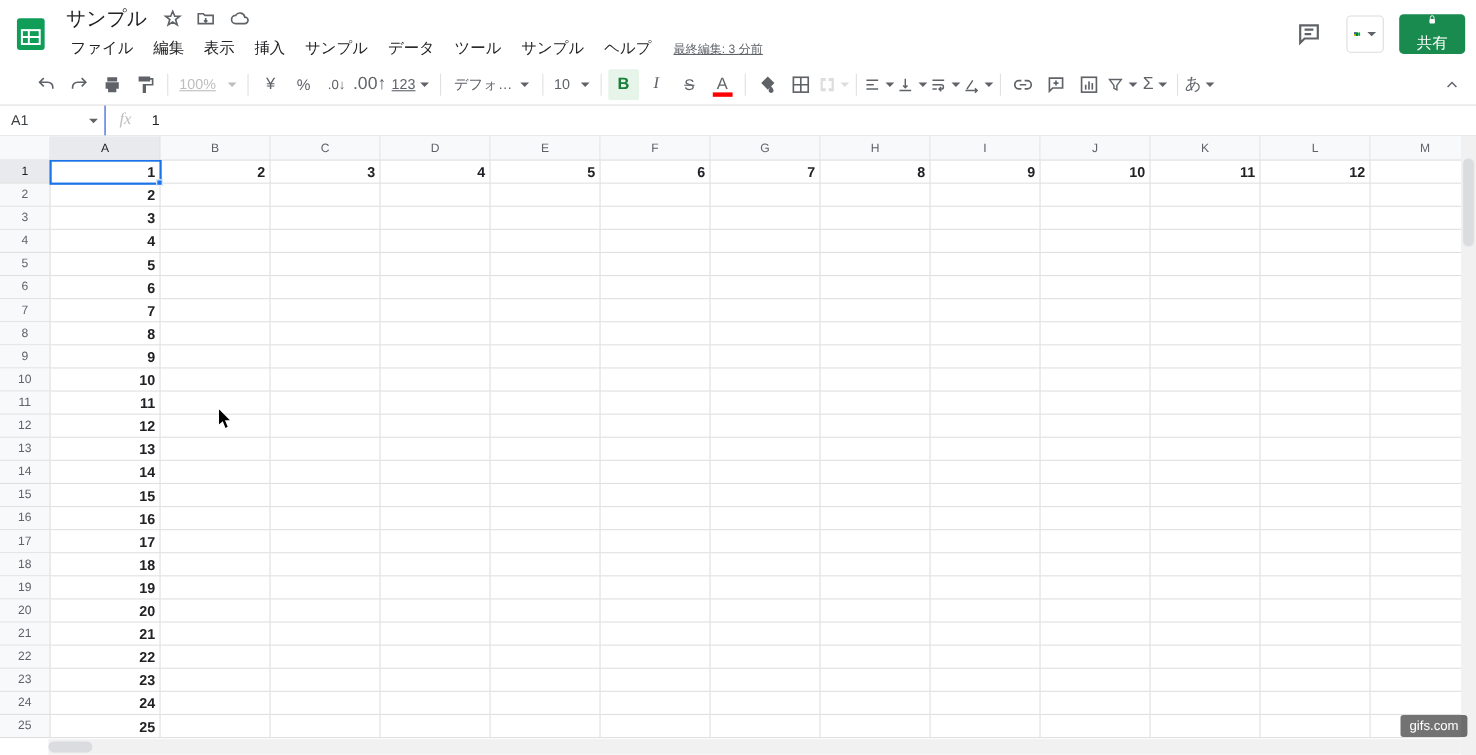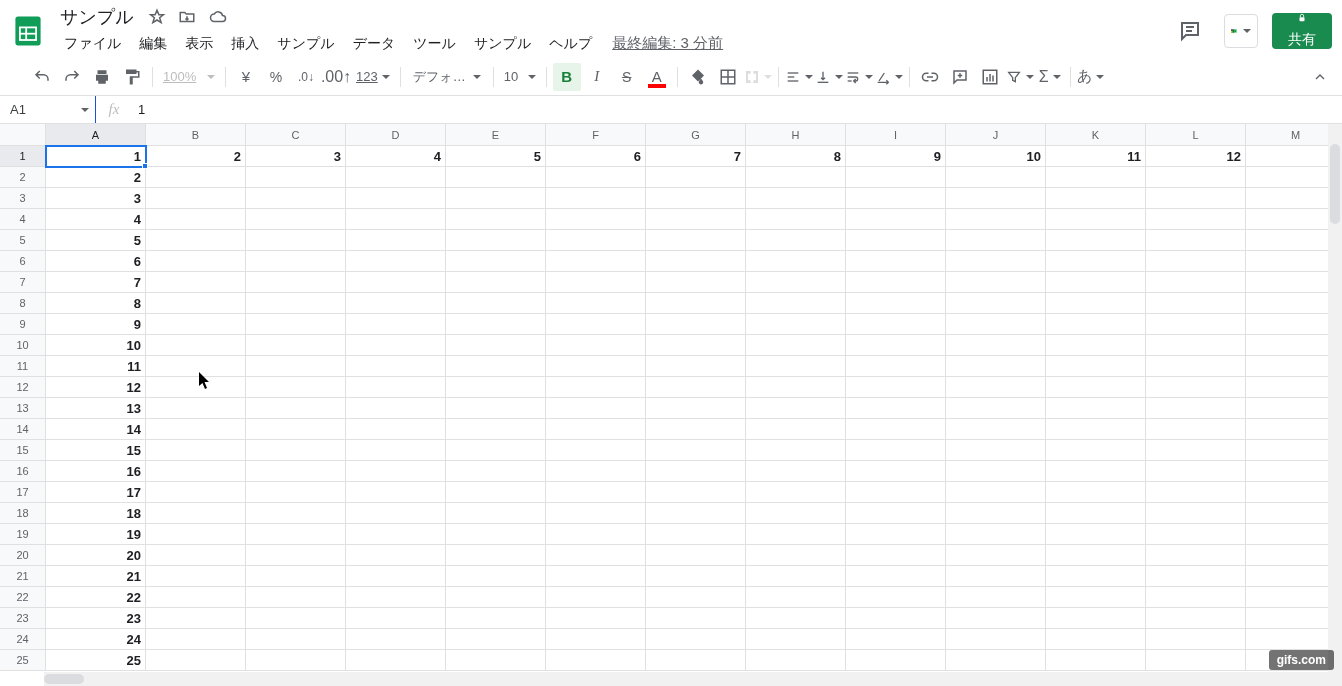--- a/index.html
+++ b/index.html
@@ -6,21 +6,21 @@
   body { font-family: Arial, "Helvetica Neue", sans-serif; font-size: 13px; color: #202124; background: #fff; width: 1342px; height: 686px; overflow: hidden; position: relative; }
   .titlebar { display: flex; align-items: center; height: 58px; padding: 4px 10px 0 8px; }
   .logo { width: 40px; height: 40px; display: flex; align-items: center; justify-content: center; margin-right: 8px; }
   .logo svg { width: 36px; height: 36px; }
   .title-area { display: flex; flex-direction: column; }
   .title-row { display: flex; align-items: center; gap: 10px; height: 24px; }
   .doc-title { font-size: 18px; color: #202124; padding: 2px 4px; }
   .title-icon { width: 20px; height: 20px; fill: #5f6368; display: flex; align-items: center; }
   .menus { display: flex; gap: 2px; margin-top: 2px; align-items: baseline; }
   .menu-item { padding: 4px 8px; font-size: 14px; cursor: pointer; border-radius: 2px; }
-  .last-edit { font-size: 15px; color: #5f6368; text-decoration: underline; margin-left: 10px; cursor: pointer; }
+  .last-edit { font-size: 11px; color: #5f6368; text-decoration: underline; margin-left: 10px; cursor: pointer; }
   .title-right { margin-left: auto; display: flex; align-items: center; gap: 14px; }
   .right-icon { width: 40px; height: 40px; display: flex; align-items: center; justify-content: center; cursor: pointer; border-radius: 50%; }
   .meet-icon { width: 34px; height: 34px; border-radius: 4px; display:flex; align-items:center; justify-content:center; border:1px solid #dadce0; padding:2px 6px; gap:2px;}
   .share-btn { background: #1a8b4f; color: #fff; border: none; border-radius: 4px; height: 36px; padding: 0 16px; font-size: 14px; font-weight: 500; display: flex; align-items: center; gap: 8px; cursor: pointer; flex-direction: column; }
   .toolbar { display: flex; align-items: center; height: 38px; border-bottom: 1px solid #e0e0e0; padding: 0 8px 0 28px; gap: 2px; }
   .tb-btn { width: 28px; height: 28px; display: flex; align-items: center; justify-content: center; cursor: pointer; border-radius: 2px; fill: #5f6368; color:#5f6368; }
   .tb-btn.disabled { opacity: 0.5; }
   .tb-sep { width: 1px; height: 20px; background: #e0e0e0; margin: 0 4px; }
   .tb-text-btn { padding: 0 4px; font-size: 13px; color: #5f6368; display:flex; align-items:center; height:28px; cursor:pointer; border-radius:2px;text-decoration:underline;}
   .tb-dropdown-arrow { width:0;height:0;border-left:4px solid transparent;border-right:4px solid transparent;border-top:4px solid #5f6368; margin-left:4px;}
@@ -43,21 +43,21 @@
   .row { display:flex; height:21px;}
   .row-h { width:46px; min-width:46px; height:21px; border-right:1px solid #e0e0e0; border-bottom:1px solid #e0e0e0; background:#f8f9fa; display:flex; align-items:center; justify-content:center; font-size:11px; color:#5f6368; cursor:pointer;}
   .row-h.selected { background:#e8eaed; color:#202124;}
   .cell { width:100px; min-width:100px; height:21px; border-right:1px solid #e0e0e0; border-bottom:1px solid #e0e0e0; padding:0 4px; display:flex; align-items:center; justify-content:flex-end; font-size:13px; font-weight:bold; cursor:cell;}
   .cell.selected { outline:2px solid #1a73e8; outline-offset:-1px; z-index:2; position:relative;}
   .sel-handle { position:absolute; right:-3px; bottom:-3px; width:6px; height:6px; background:#1a73e8; border:1px solid #fff;}
   .vscroll { position:absolute; right:0; top:0; width:14px; height:100%; background:#f1f1f1;}
   .vscroll-thumb { position:absolute; top:20px; height:80px; left:2px; right:2px; background:#dadce0; border-radius:6px;}
   .hscroll { position:absolute; bottom:0; left:44px; right:14px; height:14px; background:#f1f1f1;}
   .hscroll-thumb { position:absolute; left:0; width:40px; top:2px; bottom:2px; background:#dadce0; border-radius:6px;}
-  .watermark { position:absolute; right:8px; bottom:16px; background:rgba(0,0,0,0.55); color:#fff; font-size:12px; padding:3px 8px; border-radius:3px; font-weight:bold;}
+  .watermark { position:absolute; right:8px; bottom:16px; background:rgba(0,0,0,0.55); color:#fff; font-size:12px; padding:3px 8px; border-radius:3px; font-weight:normal;}
   .cursor-ptr { position:absolute; left:199px; top:248px; width:12px; height:18px; z-index:100; pointer-events:none;}
   .collapse-btn { margin-left:auto; width:28px; height:28px; display:flex; align-items:center; justify-content:center; cursor:pointer; fill:#5f6368;}
 </style>
 </head>
 <body>
 
 <div class="titlebar">
   <div class="logo">
     <svg viewBox="0 0 40 40">
         <rect x="6" y="4" width="28" height="32" rx="3" fill="#0f9d58"></rect>

